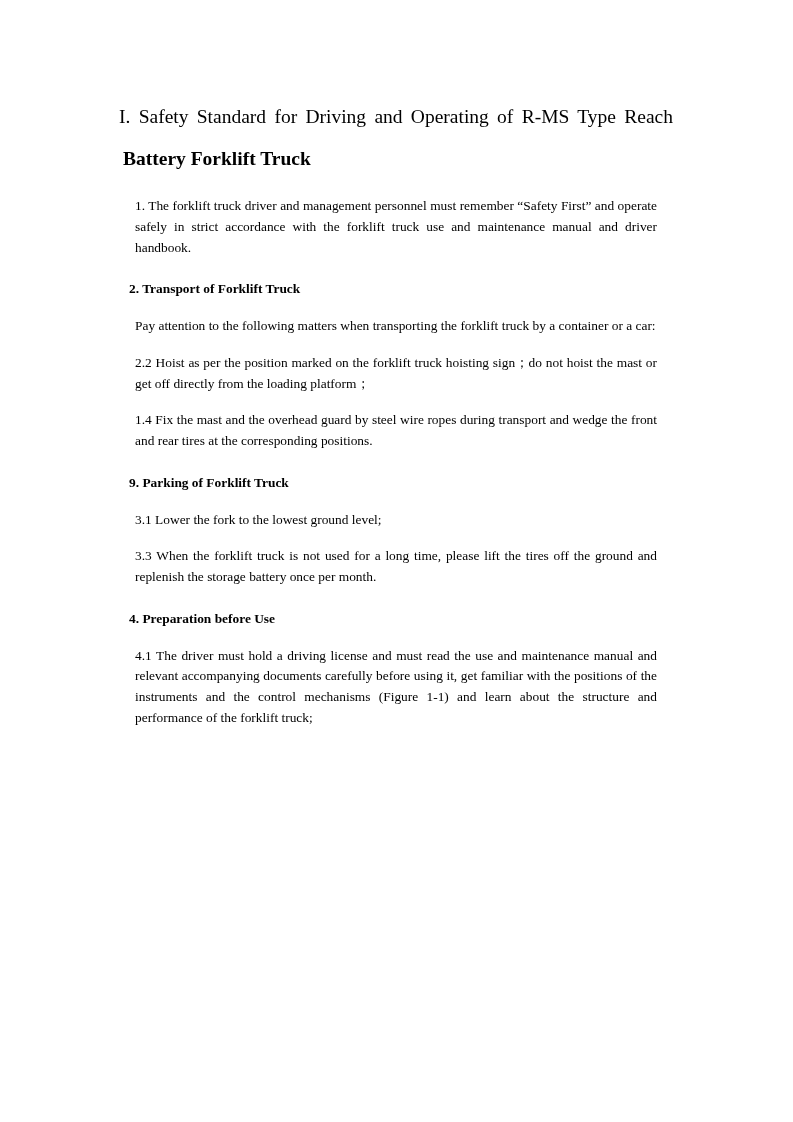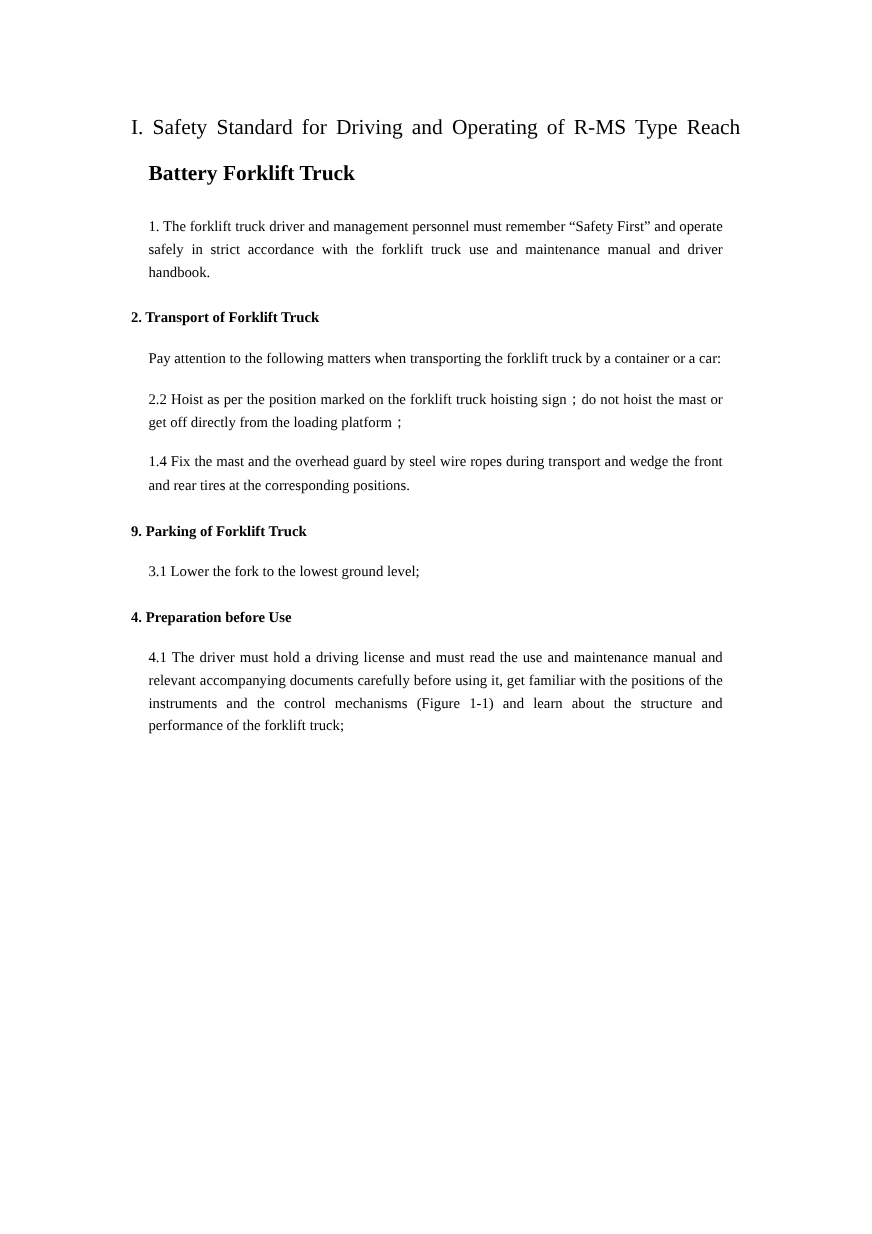--- a/index.html
+++ b/index.html
@@ -33,41 +33,41 @@
       text-align: justify;
       text-align-last: justify;
     }
     .title-line2 {
       font-weight: bold;
       font-size: 19.5px;
       line-height: 42px;
       margin: 0;
       position: absolute;
       top: 138px;
-      left: 16px;
+      left: 4px;
       white-space: nowrap;
     }
     .body {
       position: absolute;
       top: 180px;
       left: 0;
       width: 554px;
       font-size: 13.4px;
       line-height: 20.8px;
     }
     .para {
       margin: 16px;
       text-align: justify;
     }
     .section {
       margin-top: 20.8px;
     }
     .section-heading {
       font-weight: bold;
-      margin: 0;
+      margin: 10px;
     }
   </style>
 </head>
 <body>
 
 <div class="page">
   <h1 class="title">I. Safety Standard for Driving and Operating of R-MS Type Reach</h1>
   <h1 class="title-line2">Battery Forklift Truck</h1>
 
   <div class="body">
@@ -76,20 +76,21 @@
     <div class="section">
       <p class="section-heading">2. Transport of Forklift Truck</p>
       <p class="para">Pay attention to the following matters when transporting the forklift truck by a container or a car:</p>
       <p class="para">2.2 Hoist as per the position marked on the forklift truck hoisting sign；do not hoist the mast or get off directly from the loading platform；</p>
       <p class="para">1.4 Fix the mast and the overhead guard by steel wire ropes during transport and wedge the front and rear tires at the corresponding positions.</p>
     </div>
 
     <div class="section">
       <p class="section-heading">9. Parking of Forklift Truck</p>
       <p class="para">3.1 Lower the fork to the lowest ground level;</p>
+      <p class="para">3.3 When the forklift truck is not used for a long time, please lift the tires off the ground and replenish the storage battery once per month.</p>
     </div>
 
     <div class="section">
       <p class="section-heading">4. Preparation before Use</p>
       <p class="para">4.1 The driver must hold a driving license and must read the use and maintenance manual and relevant accompanying documents carefully before using it, get familiar with the positions of the instruments and the control mechanisms (Figure 1-1) and learn about the structure and performance of the forklift truck;</p>
     </div>
   </div>
 </div>
 
 </body></html>

